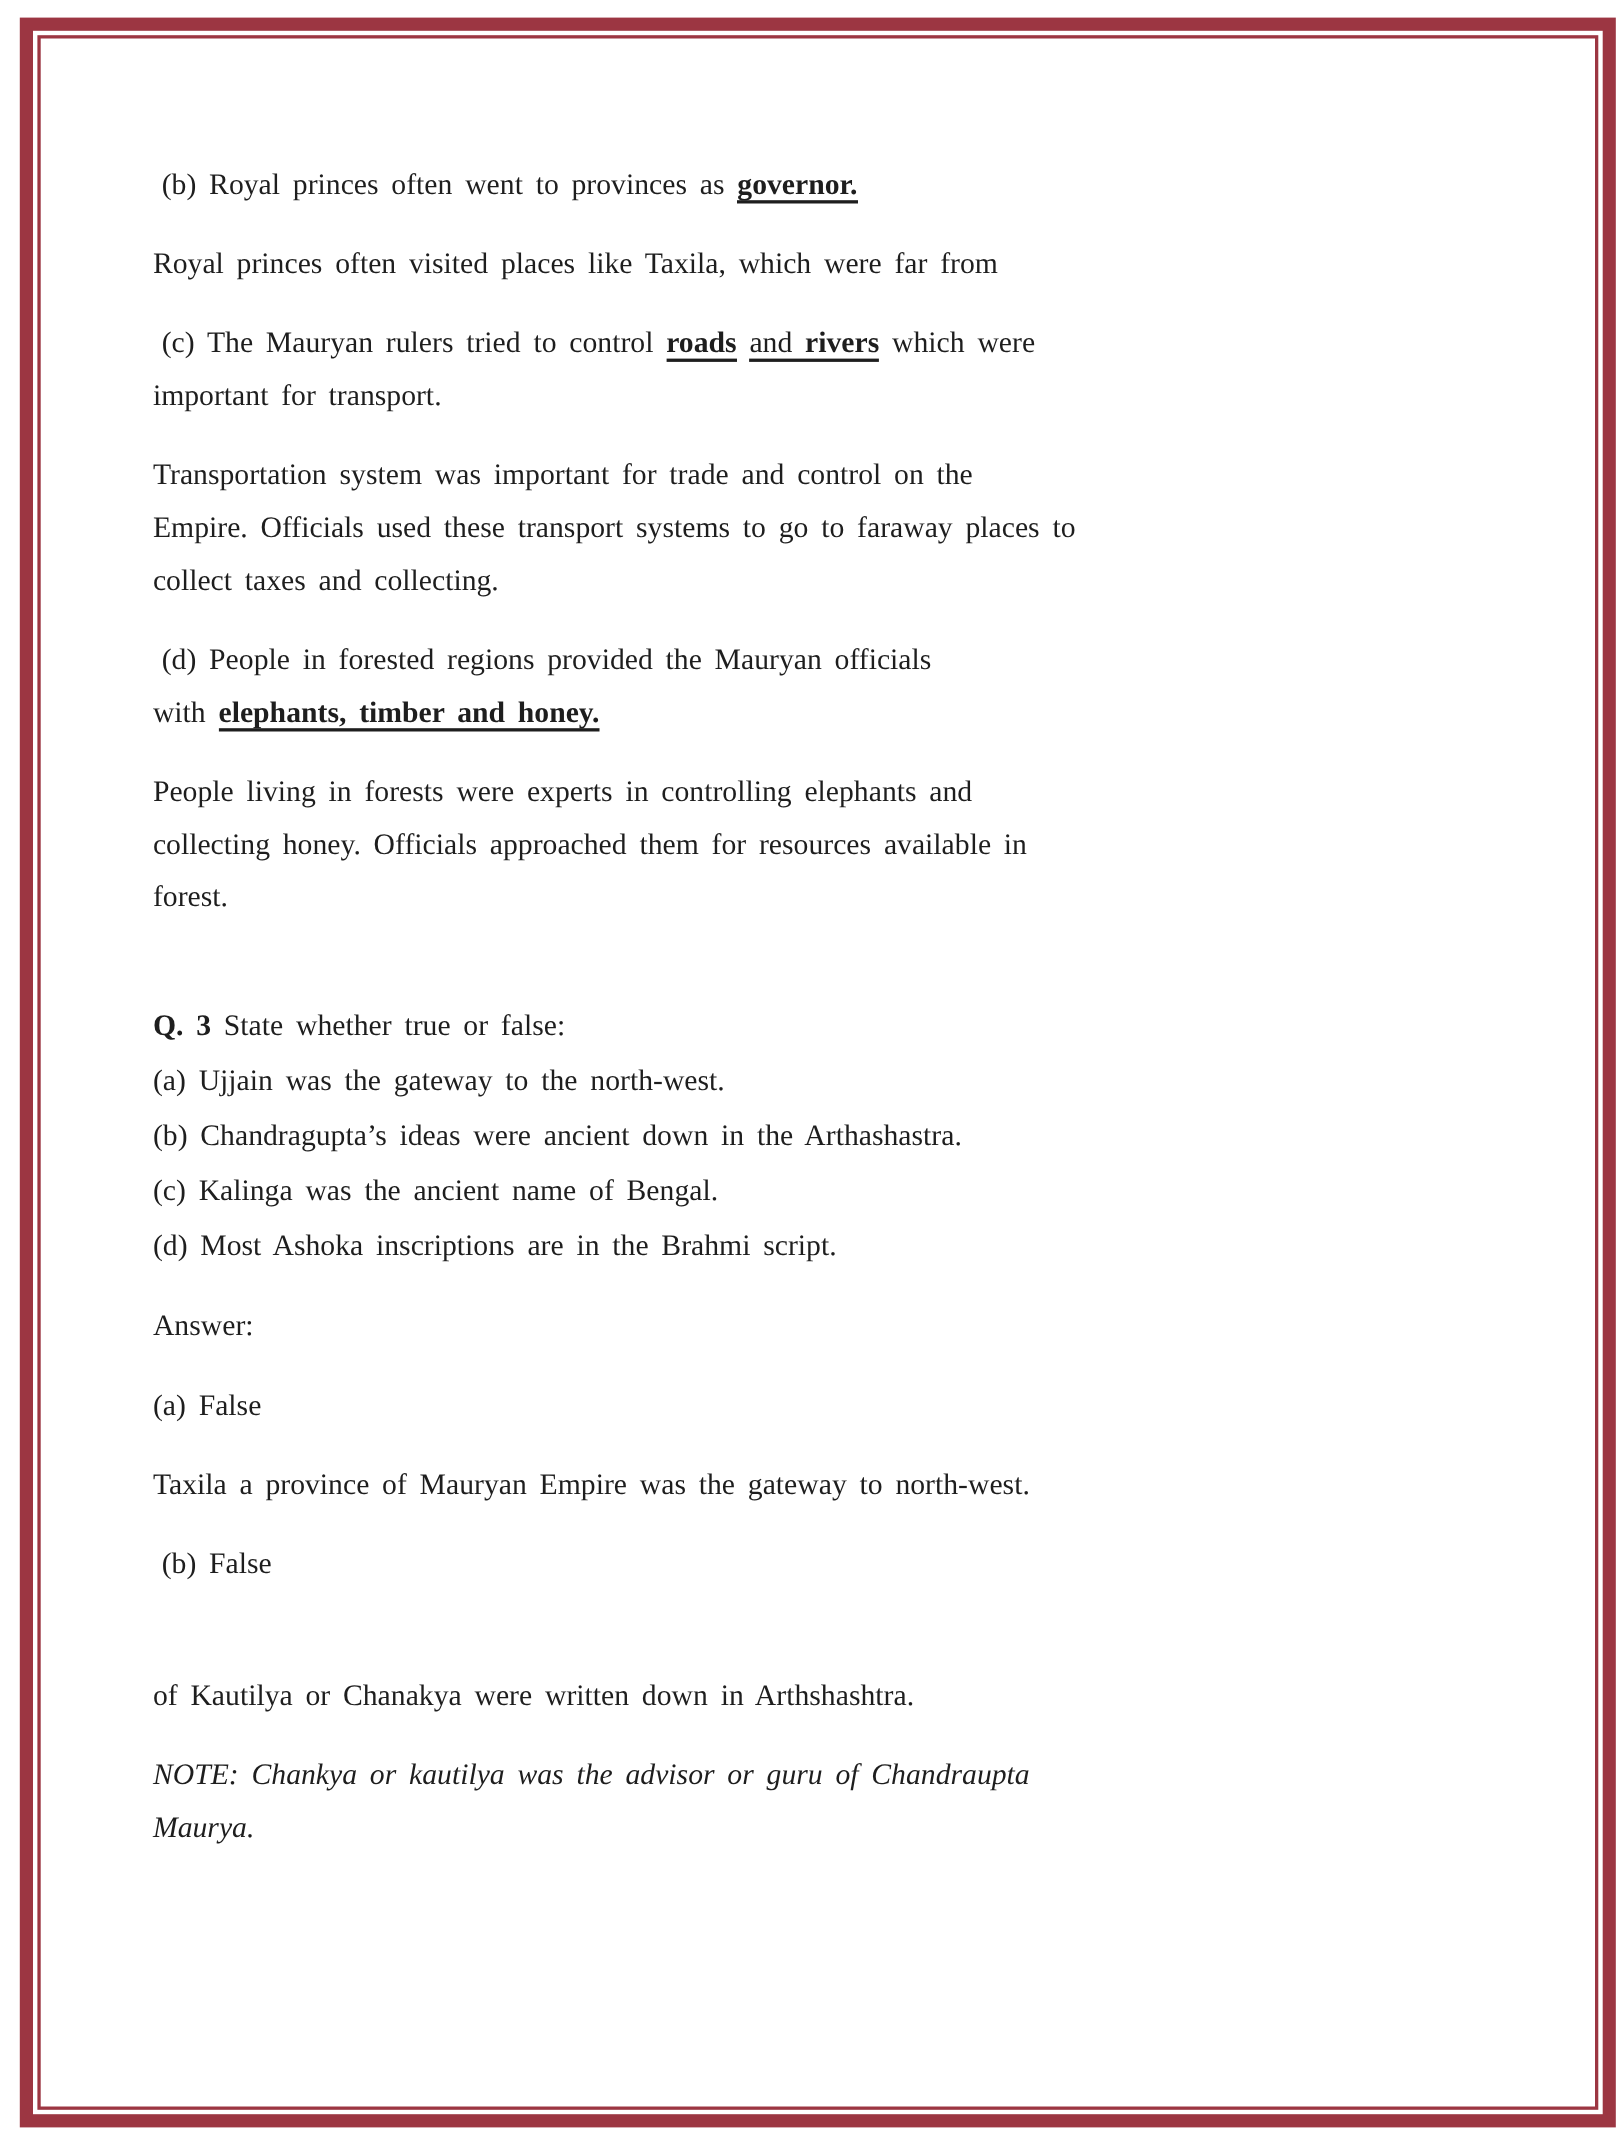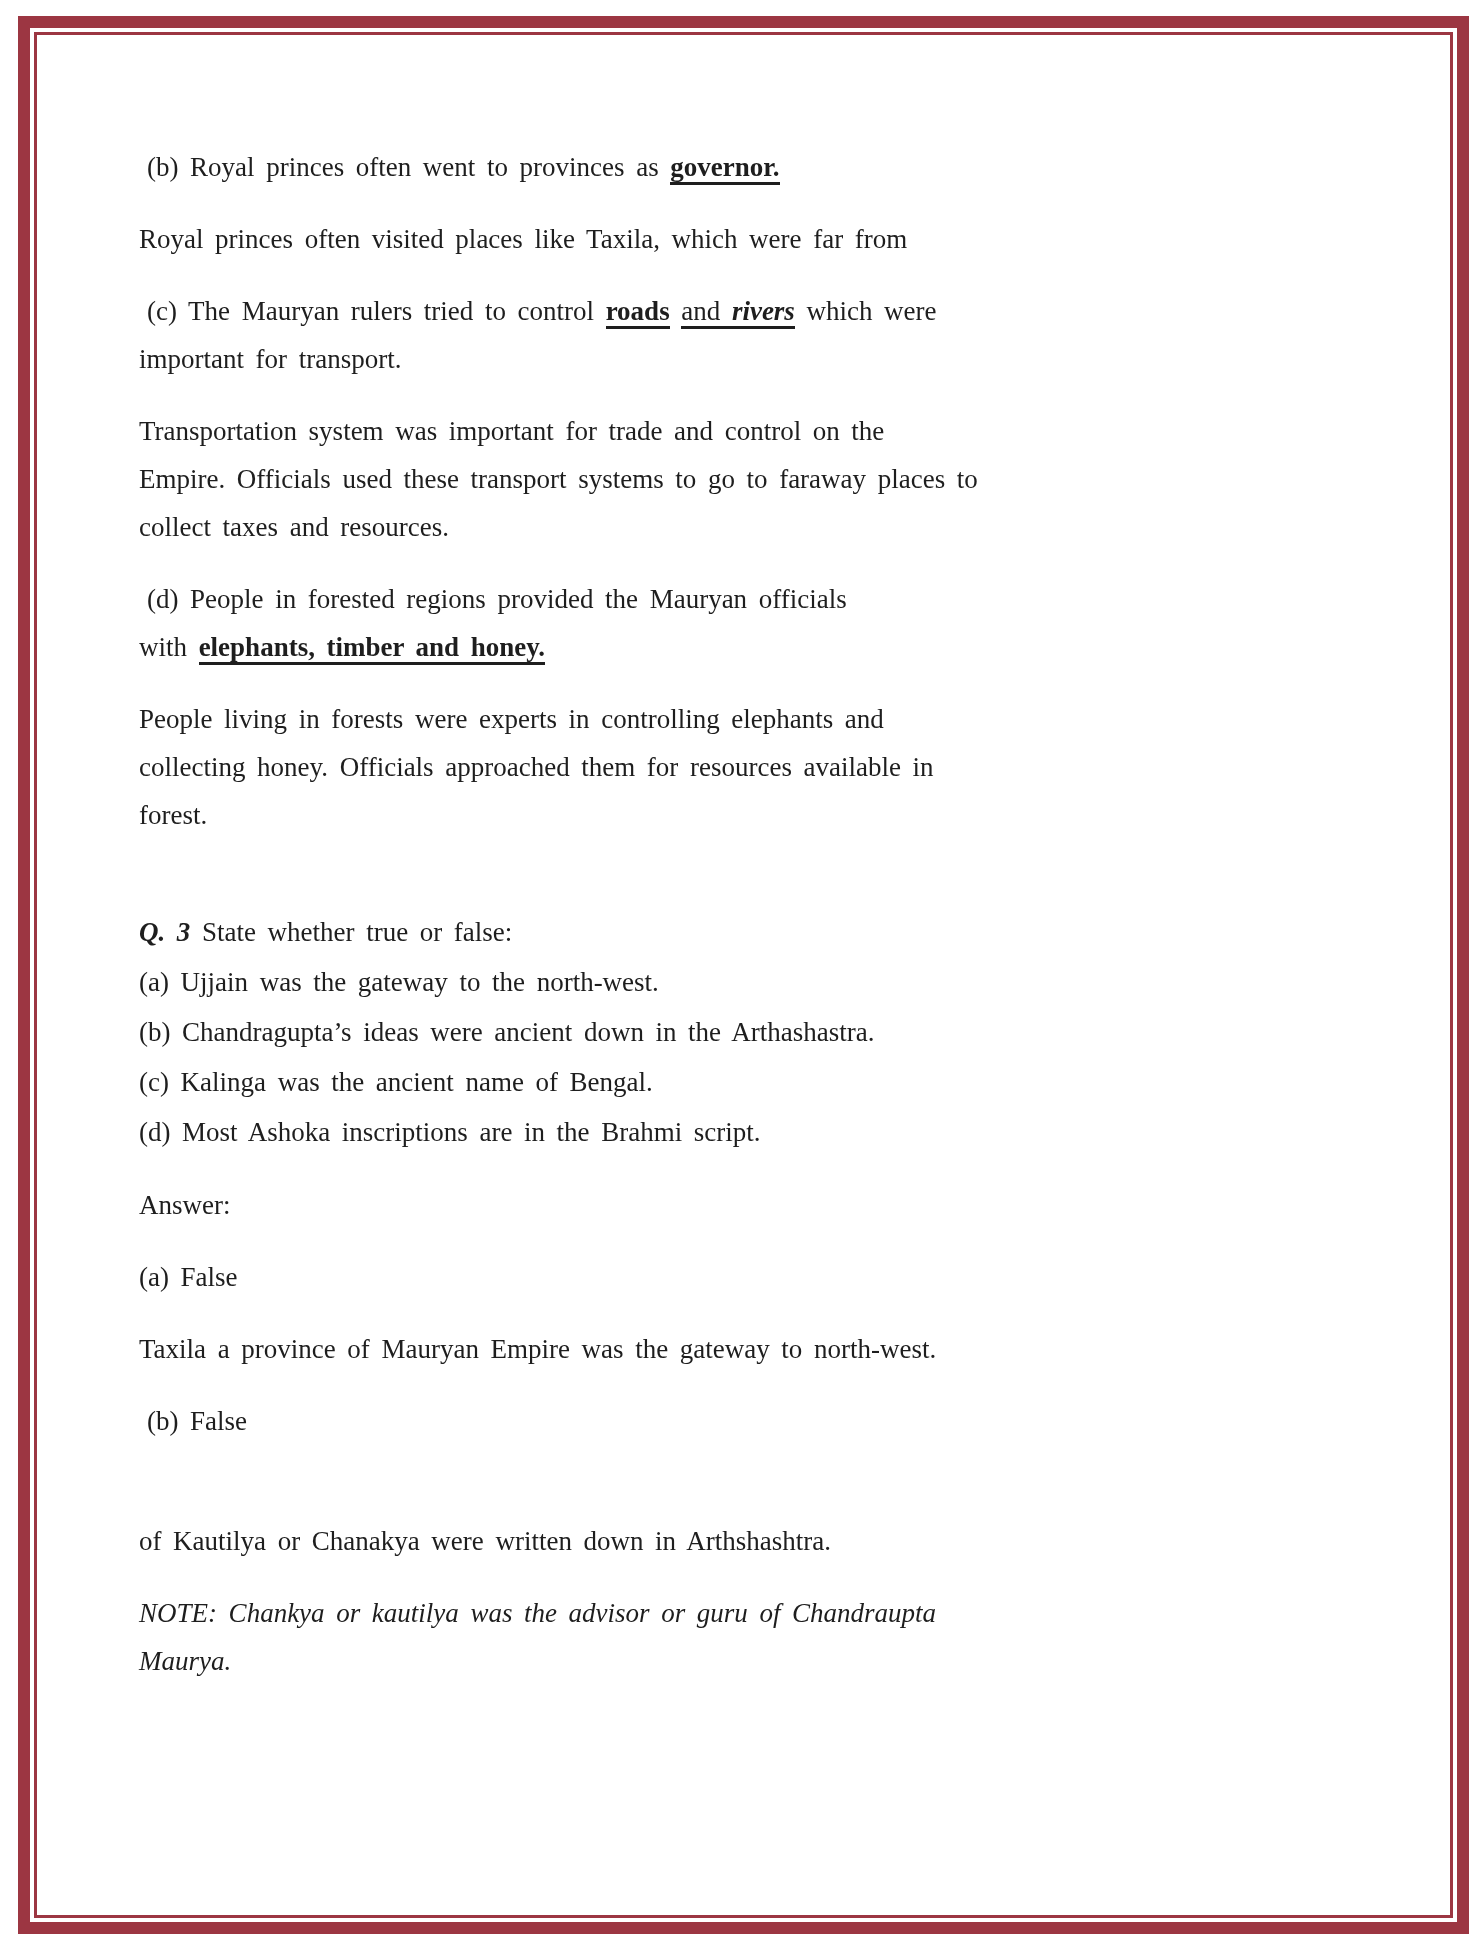--- a/index.html
+++ b/index.html
@@ -28,41 +28,41 @@
     box-sizing: border-box;
     color: #1e1e1e;
     font-size: 27px;
     line-height: 48px;
     word-spacing: 0.18em;
   }
   p { margin: 0 0 24px 0; }
   .q3 { line-height: 50px; }
   .gap { margin-top: 68px; }
   .note { font-style: italic; }
-  .b  { font-weight: bold; font-style: italic; }
+  .b  { font-weight: bold; }
   .bu { font-weight: bold; border-bottom: 3px solid currentColor; }
   .u  { border-bottom: 3px solid currentColor; }
   .ind { padding-left: 8px; }
 </style>
 </head>
 <body>
 
 <div class="frame-outer">
   <div class="frame-inner"></div>
 </div>
 
 <main class="content">
 
   <p><span class="ind">(b) Royal princes often went to provinces as </span><span class="bu">governor.</span></p>
 
   <p><span>Royal princes often visited places like Taxila, which were far from</span><br></p>
 
   <p><span class="ind">(c) The Mauryan rulers tried to control </span><span class="bu">roads</span> <span class="u"><span>and </span><span class="b">rivers</span></span><span> which were</span><br><span>important for transport.</span></p>
 
-  <p><span>Transportation system was important for trade and control on the</span><br><span>Empire. Officials used these transport systems to go to faraway places to</span><br><span>collect taxes and resources.</span></p>
+  <p><span>Transportation system was important for trade and control on the</span><br><span>Empire. Officials used these transport systems to go to faraway places to</span><br><span>collect taxes and collecting.</span></p>
 
   <p><span class="ind">(d) People in forested regions provided the Mauryan officials</span><br><span>with </span><span class="bu">elephants, timber and honey.</span></p>
 
   <p><span>People living in forests were experts in controlling elephants and</span><br><span>collecting honey. Officials approached them for resources available in</span><br><span>forest.</span></p>
 
   <p class="q3 gap"><span class="b">Q. 3</span><span> State whether true or false:</span><br><span>(a) Ujjain was the gateway to the north-west.</span><br><span>(b) Chandragupta’s ideas were ancient down in the Arthashastra.</span><br><span>(c) Kalinga was the ancient name of Bengal.</span><br><span>(d) Most Ashoka inscriptions are in the Brahmi script.</span></p>
 
   <p>Answer:</p>
 
   <p>(a) False</p>

